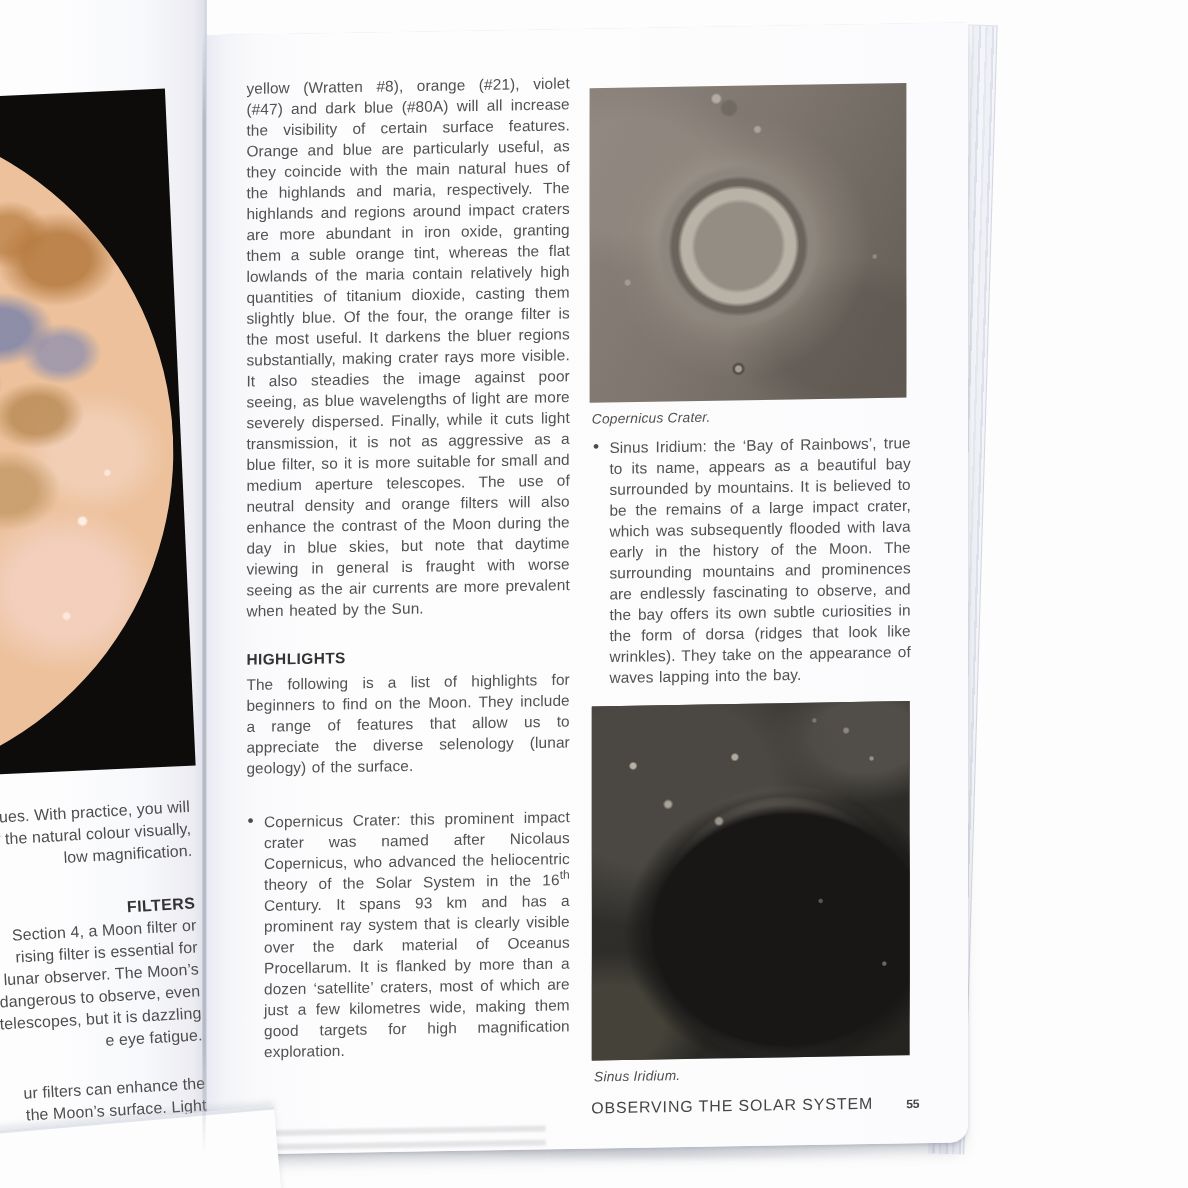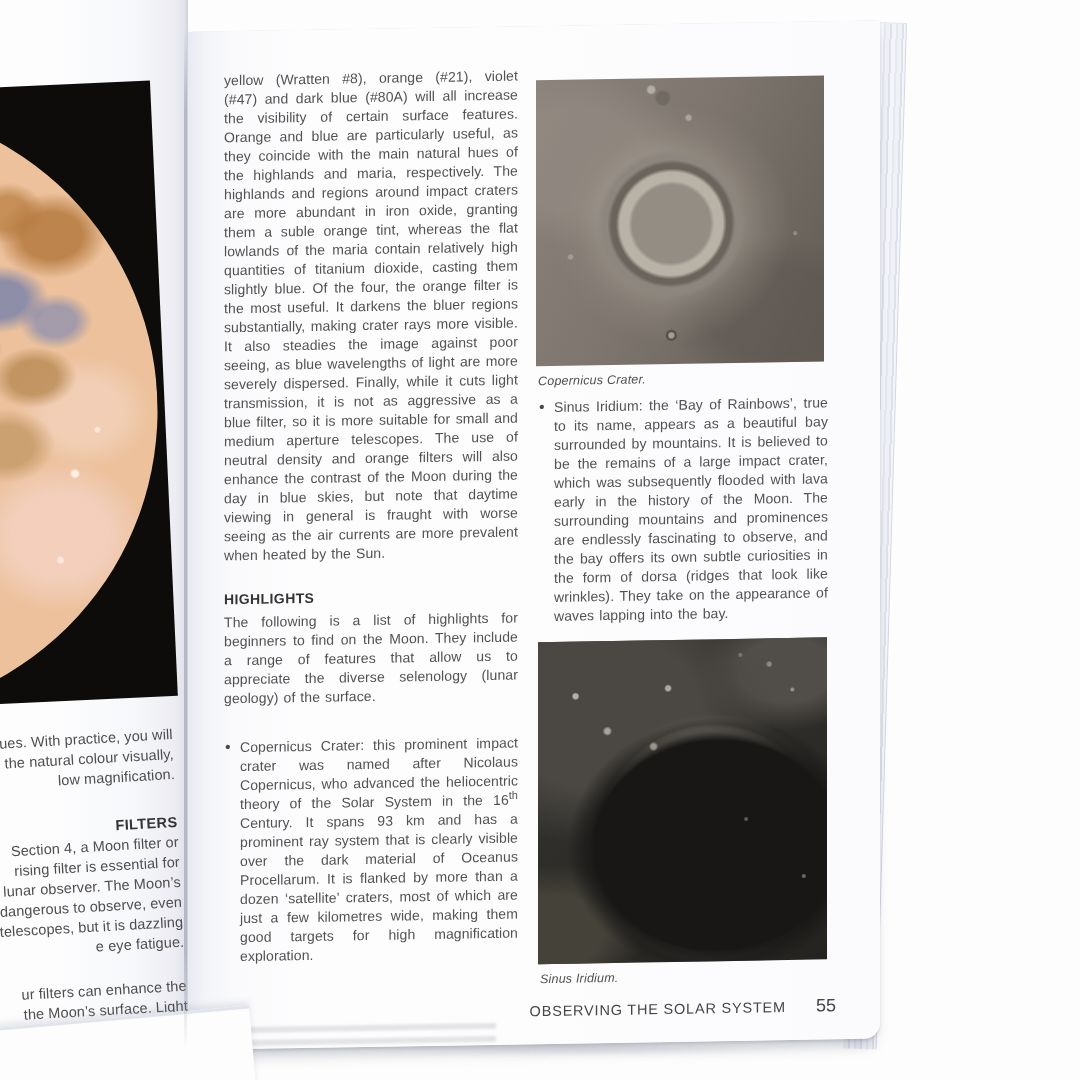--- a/index.html
+++ b/index.html
@@ -43,21 +43,21 @@
   }
   .bullet{position:relative;padding-left:16px;margin-top:30px;}
   .bullet .mark{position:absolute;left:1px;top:0;color:#4a4a4a;}
   sup{font-size:11px;line-height:0;vertical-align:super;letter-spacing:0;}
   .photo{overflow:hidden;background:#777;}
   .caption{font-size:12.5px;font-style:italic;color:#4f4f4f;letter-spacing:.2px;}
   .footer{
     left:0;top:974px;width:650px;display:flex;justify-content:flex-end;align-items:baseline;gap:30px;
     font-size:14.5px;letter-spacing:.8px;color:#454545;
   }
-  .footer .pagenum{font-weight:normal;font-size:18px;letter-spacing:0;}
+  .footer .pagenum{font-weight:bold;font-size:11px;letter-spacing:0;}
   
   .photo-copernicus{
     left:350px;top:54px;width:288px;height:286px;
     background:
       radial-gradient(circle 7px at 40% 4%, #b3aca2 0 45%, rgba(0,0,0,0) 75%),
       radial-gradient(circle 10px at 44% 7%, rgba(94,88,79,.45) 0 60%, rgba(0,0,0,0) 85%),
       radial-gradient(circle 5px at 53% 14%, #aaa399 0 45%, rgba(0,0,0,0) 80%),
       radial-gradient(circle 7px at 47% 90%, #a59e94 0 35%, #554f47 55% 68%, rgba(0,0,0,0) 90%),
       radial-gradient(circle 4px at 12% 62%, rgba(170,163,153,.8) 0 50%, rgba(0,0,0,0) 85%),
       radial-gradient(circle 3px at 90% 55%, rgba(160,153,143,.7) 0 50%, rgba(0,0,0,0) 85%),

